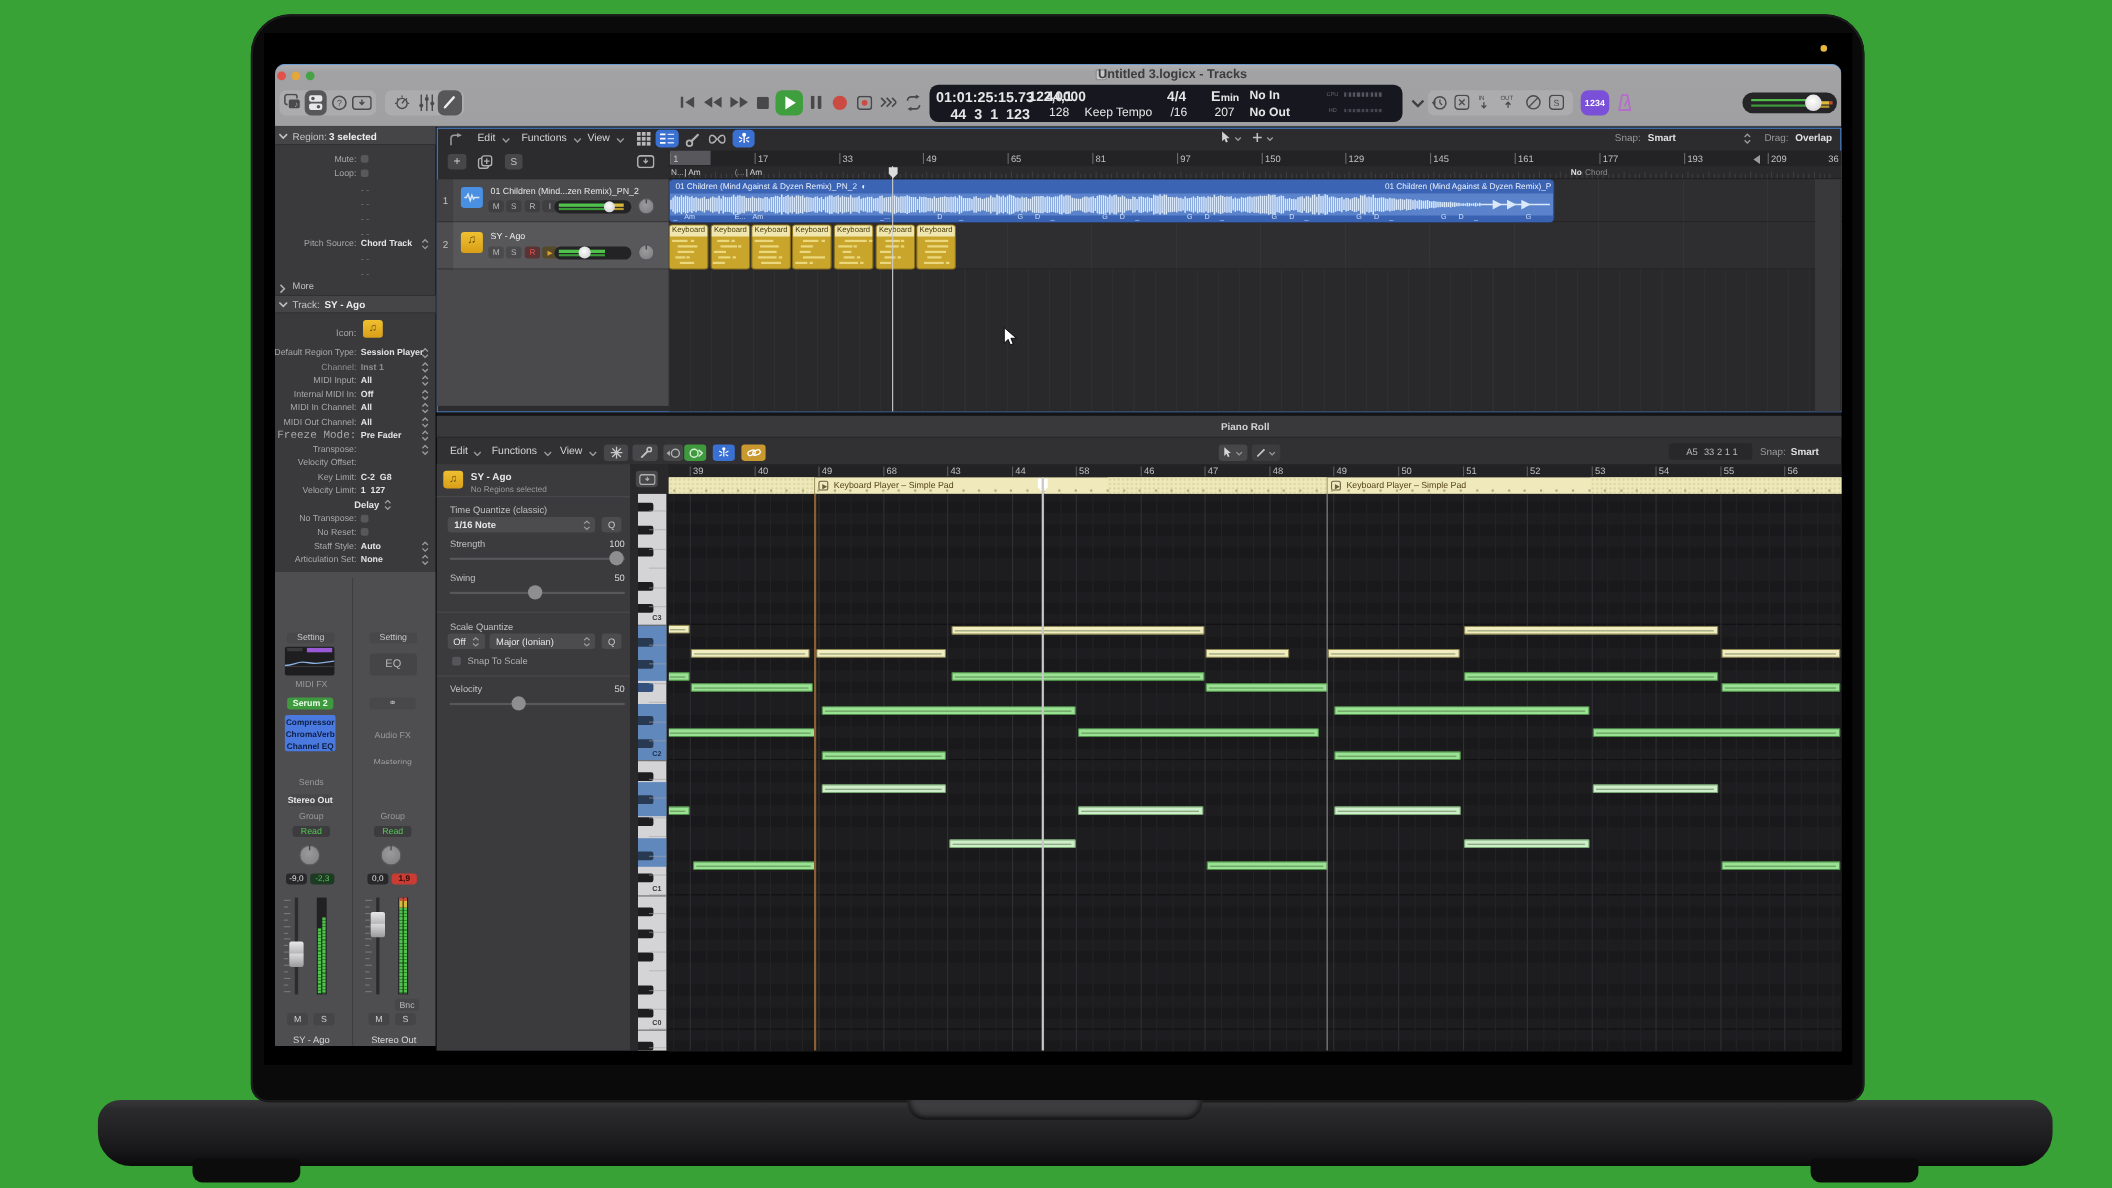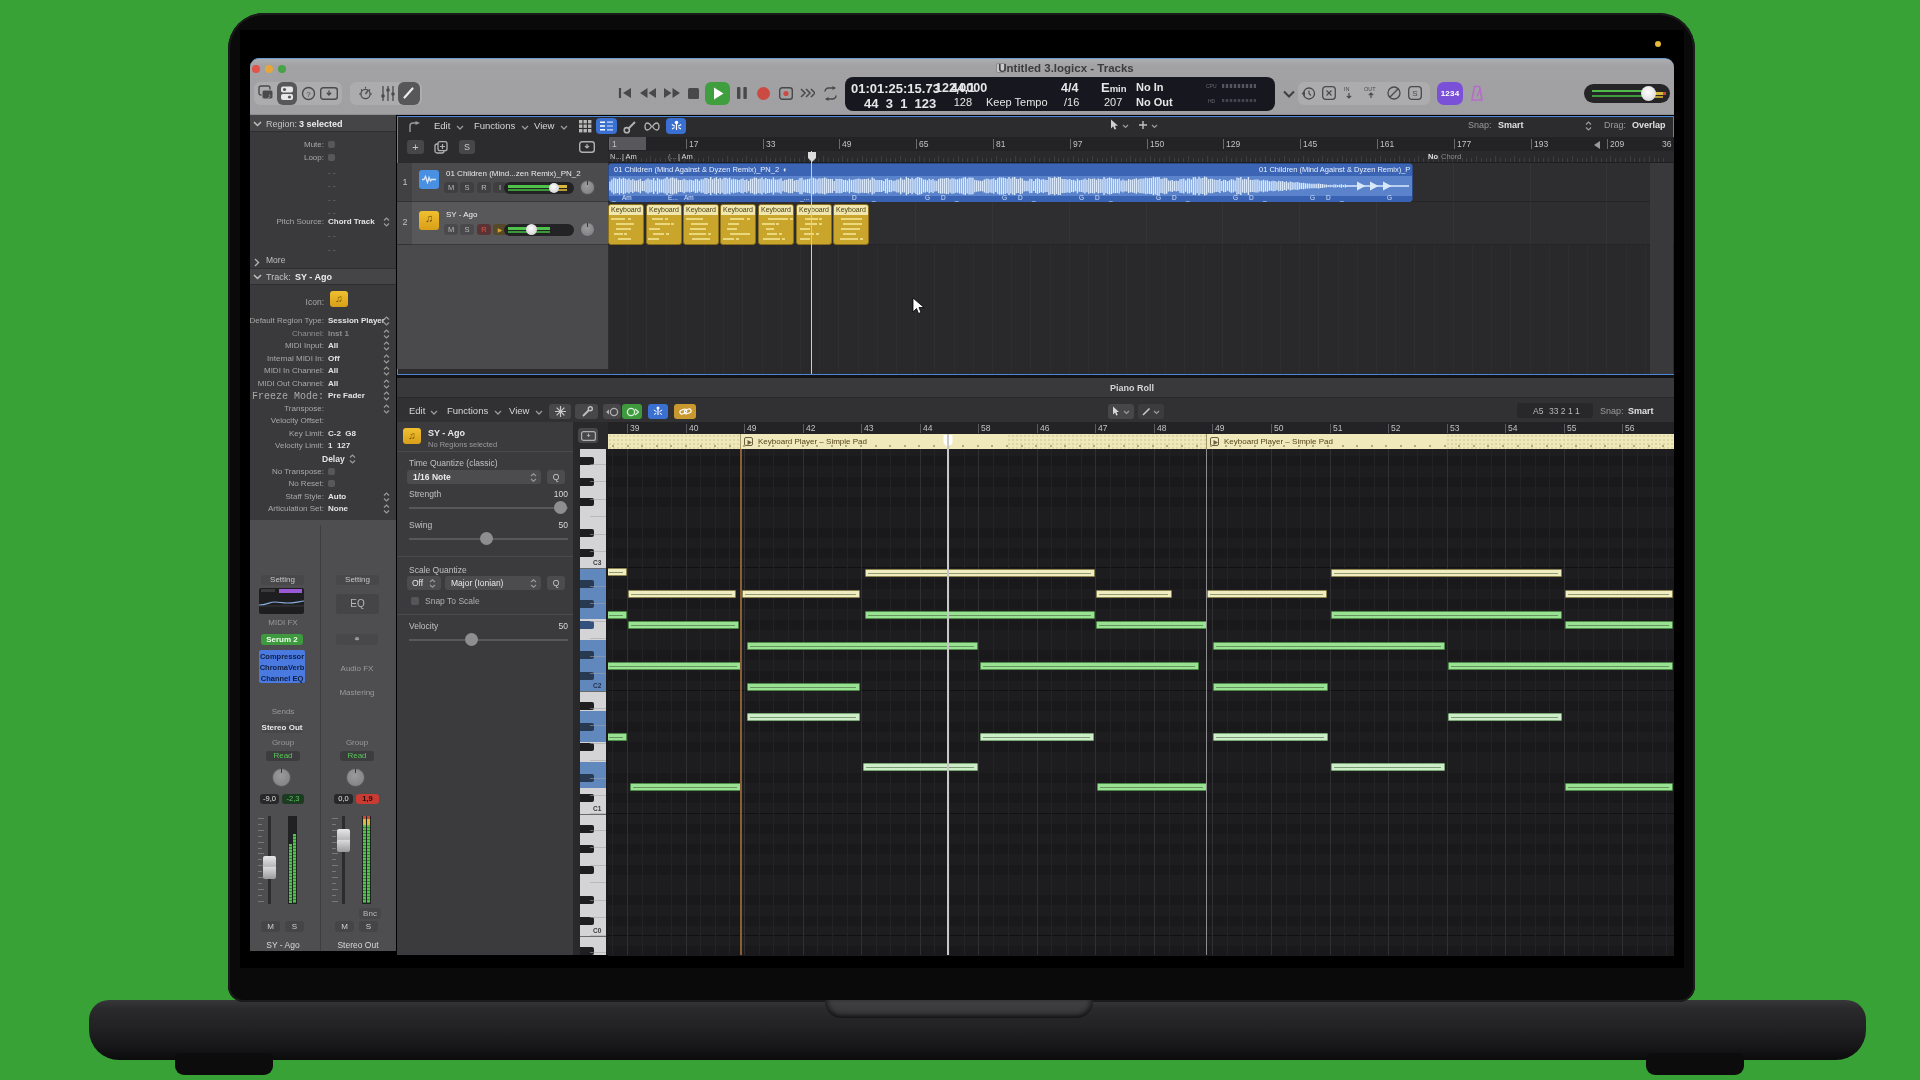--- a/index.html
+++ b/index.html
@@ -979,21 +979,21 @@
     <path d="M7.5 2.5v3 M5.8 4l1.7 1.7L9.2 4" stroke="#b0b0b0" stroke-width="1" fill="none"></path>
   </svg>
 <div style="position:absolute;left:608px;top:422px;width:1066px;height:12px;background:#232325;"></div>
 <div style="position:absolute;left:627px;top:424px;width:1px;height:9px;background:#5a5a5e;"></div>
 <div style="position:absolute;left:630px;top:423px;font-size:8.5px;color:#c2c2c2;white-space:nowrap;">39</div>
 <div style="position:absolute;left:686px;top:424px;width:1px;height:9px;background:#5a5a5e;"></div>
 <div style="position:absolute;left:689px;top:423px;font-size:8.5px;color:#c2c2c2;white-space:nowrap;">40</div>
 <div style="position:absolute;left:744px;top:424px;width:1px;height:9px;background:#5a5a5e;"></div>
 <div style="position:absolute;left:747px;top:423px;font-size:8.5px;color:#c2c2c2;white-space:nowrap;">49</div>
 <div style="position:absolute;left:803px;top:424px;width:1px;height:9px;background:#5a5a5e;"></div>
-<div style="position:absolute;left:806px;top:423px;font-size:8.5px;color:#c2c2c2;white-space:nowrap;">42</div>
+<div style="position:absolute;left:806px;top:423px;font-size:8.5px;color:#c2c2c2;white-space:nowrap;">68</div>
 <div style="position:absolute;left:861px;top:424px;width:1px;height:9px;background:#5a5a5e;"></div>
 <div style="position:absolute;left:864px;top:423px;font-size:8.5px;color:#c2c2c2;white-space:nowrap;">43</div>
 <div style="position:absolute;left:920px;top:424px;width:1px;height:9px;background:#5a5a5e;"></div>
 <div style="position:absolute;left:923px;top:423px;font-size:8.5px;color:#c2c2c2;white-space:nowrap;">44</div>
 <div style="position:absolute;left:978px;top:424px;width:1px;height:9px;background:#5a5a5e;"></div>
 <div style="position:absolute;left:981px;top:423px;font-size:8.5px;color:#c2c2c2;white-space:nowrap;">58</div>
 <div style="position:absolute;left:1037px;top:424px;width:1px;height:9px;background:#5a5a5e;"></div>
 <div style="position:absolute;left:1040px;top:423px;font-size:8.5px;color:#c2c2c2;white-space:nowrap;">46</div>
 <div style="position:absolute;left:1095px;top:424px;width:1px;height:9px;background:#5a5a5e;"></div>
 <div style="position:absolute;left:1098px;top:423px;font-size:8.5px;color:#c2c2c2;white-space:nowrap;">47</div>

